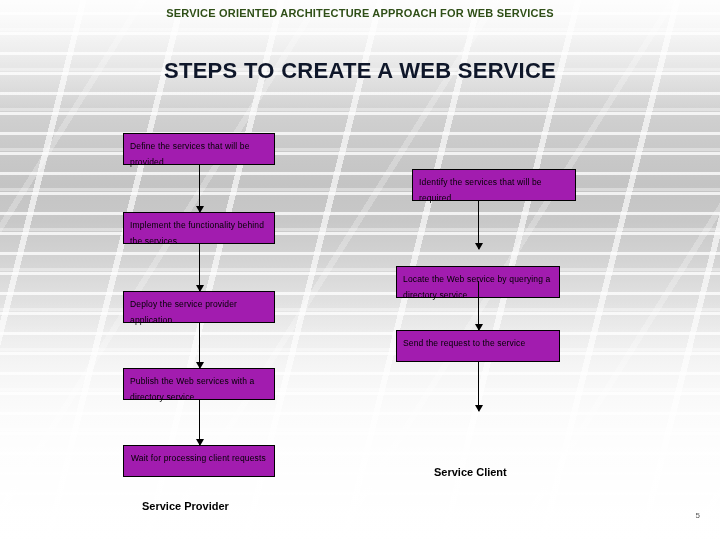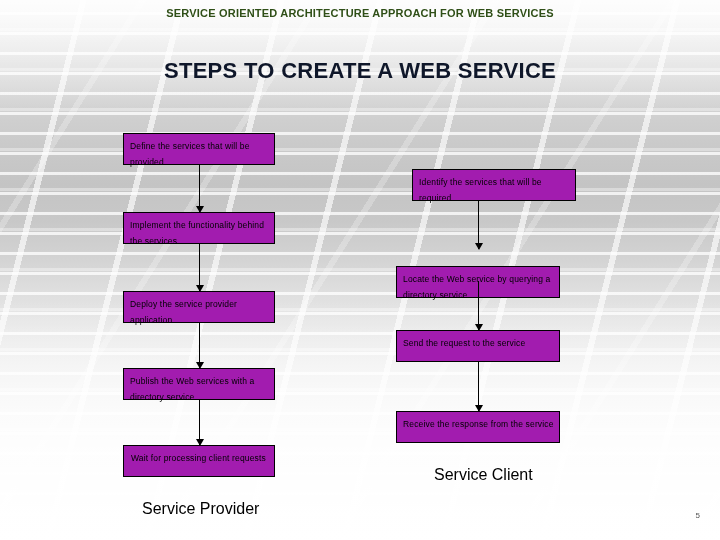--- a/index.html
+++ b/index.html
@@ -172,22 +172,22 @@
     left: -3px;
     bottom: -1px;
     width: 0; height: 0;
     border-left: 4px solid transparent;
     border-right: 4px solid transparent;
     border-top: 7px solid #000000;
   }
 
   .group-label {
     position: absolute;
-    font-size: 16px;
-    font-weight: normal;
+    font-size: 11px;
+    font-weight: bold;
     color: #000000;
     white-space: nowrap;
   }
 
   .page-number {
     position: absolute;
     right: 20px;
     top: 511px;
     font-size: 8px;
     color: #555555;
@@ -250,20 +250,19 @@
     <div class="connector" style="left:478px; top:281px; height:49px;">
       <span class="arrowhead"></span>
     </div>
 
     <div class="node col-right" style="top:330px;">Send the request to the service</div>
 
     <div class="connector" style="left:478px; top:362px; height:49px;">
       <span class="arrowhead"></span>
     </div>
 
-    <div class="node col-right" style="top:411px;">Receive the response from the service</div>
 
     <div class="group-label" style="left:434px; top:466px;">Service Client</div>
 
     <div class="page-number">5</div>
 
   </div>
 </div>
 
 </body></html>

